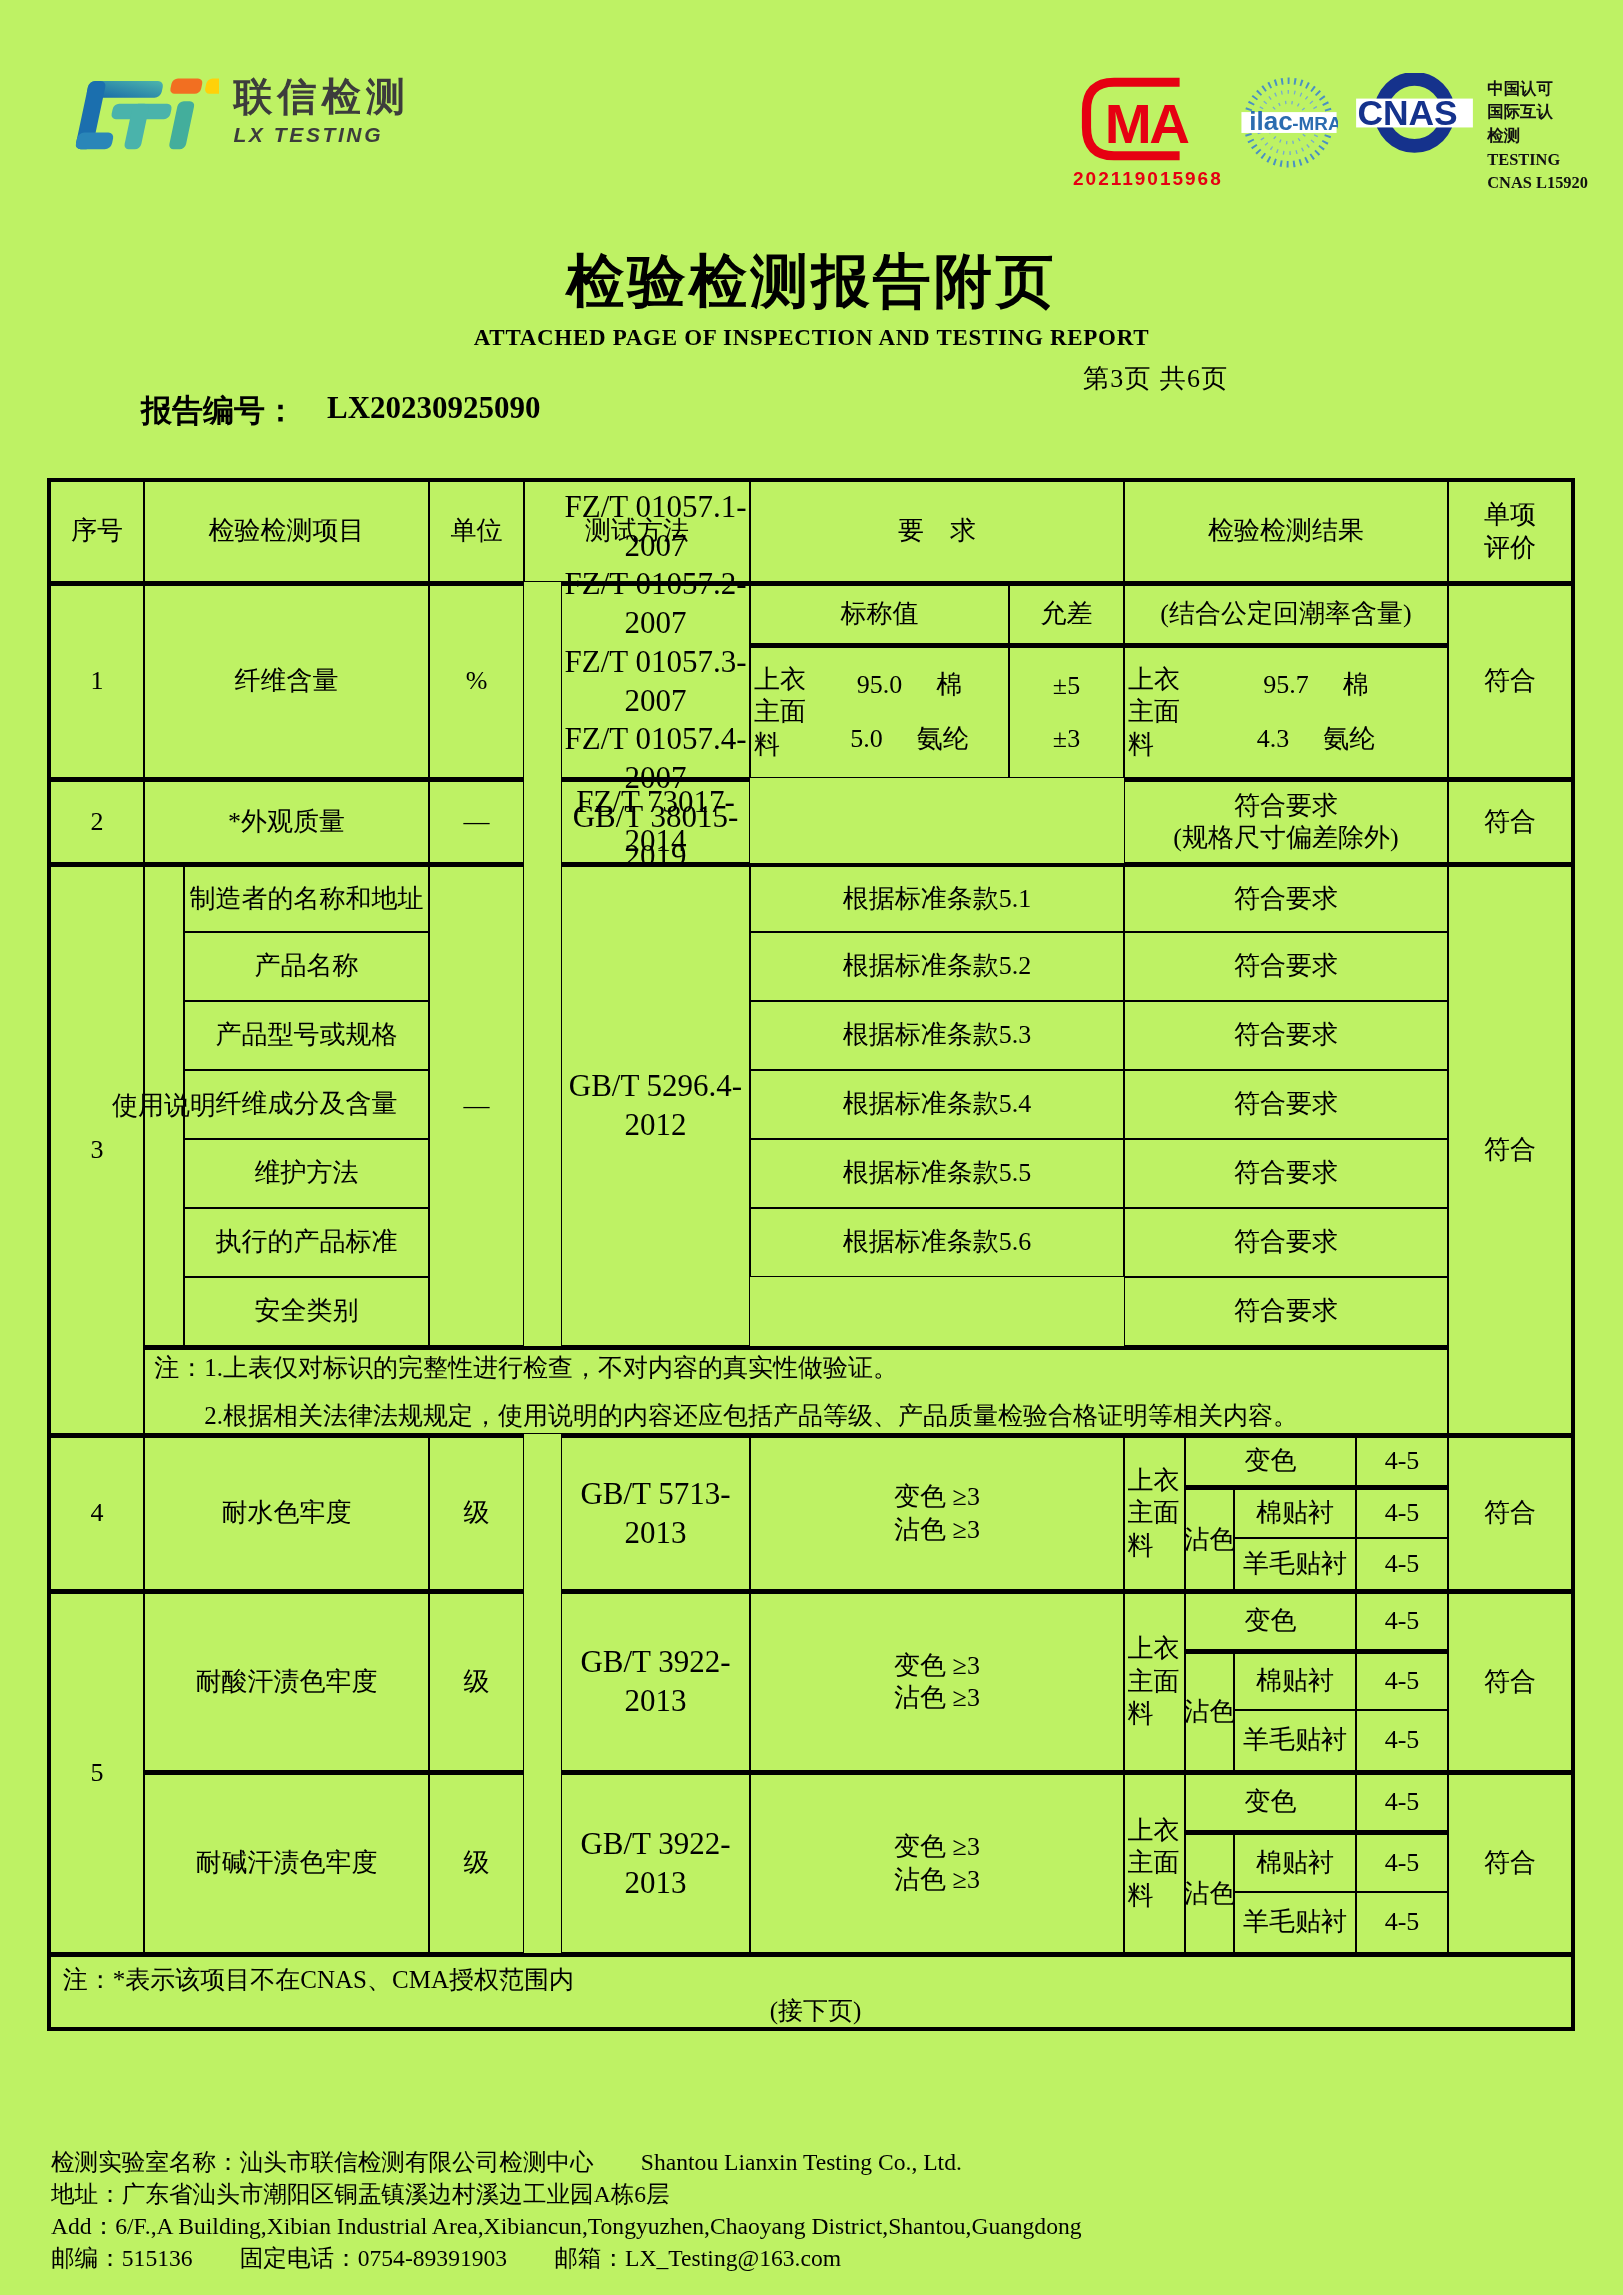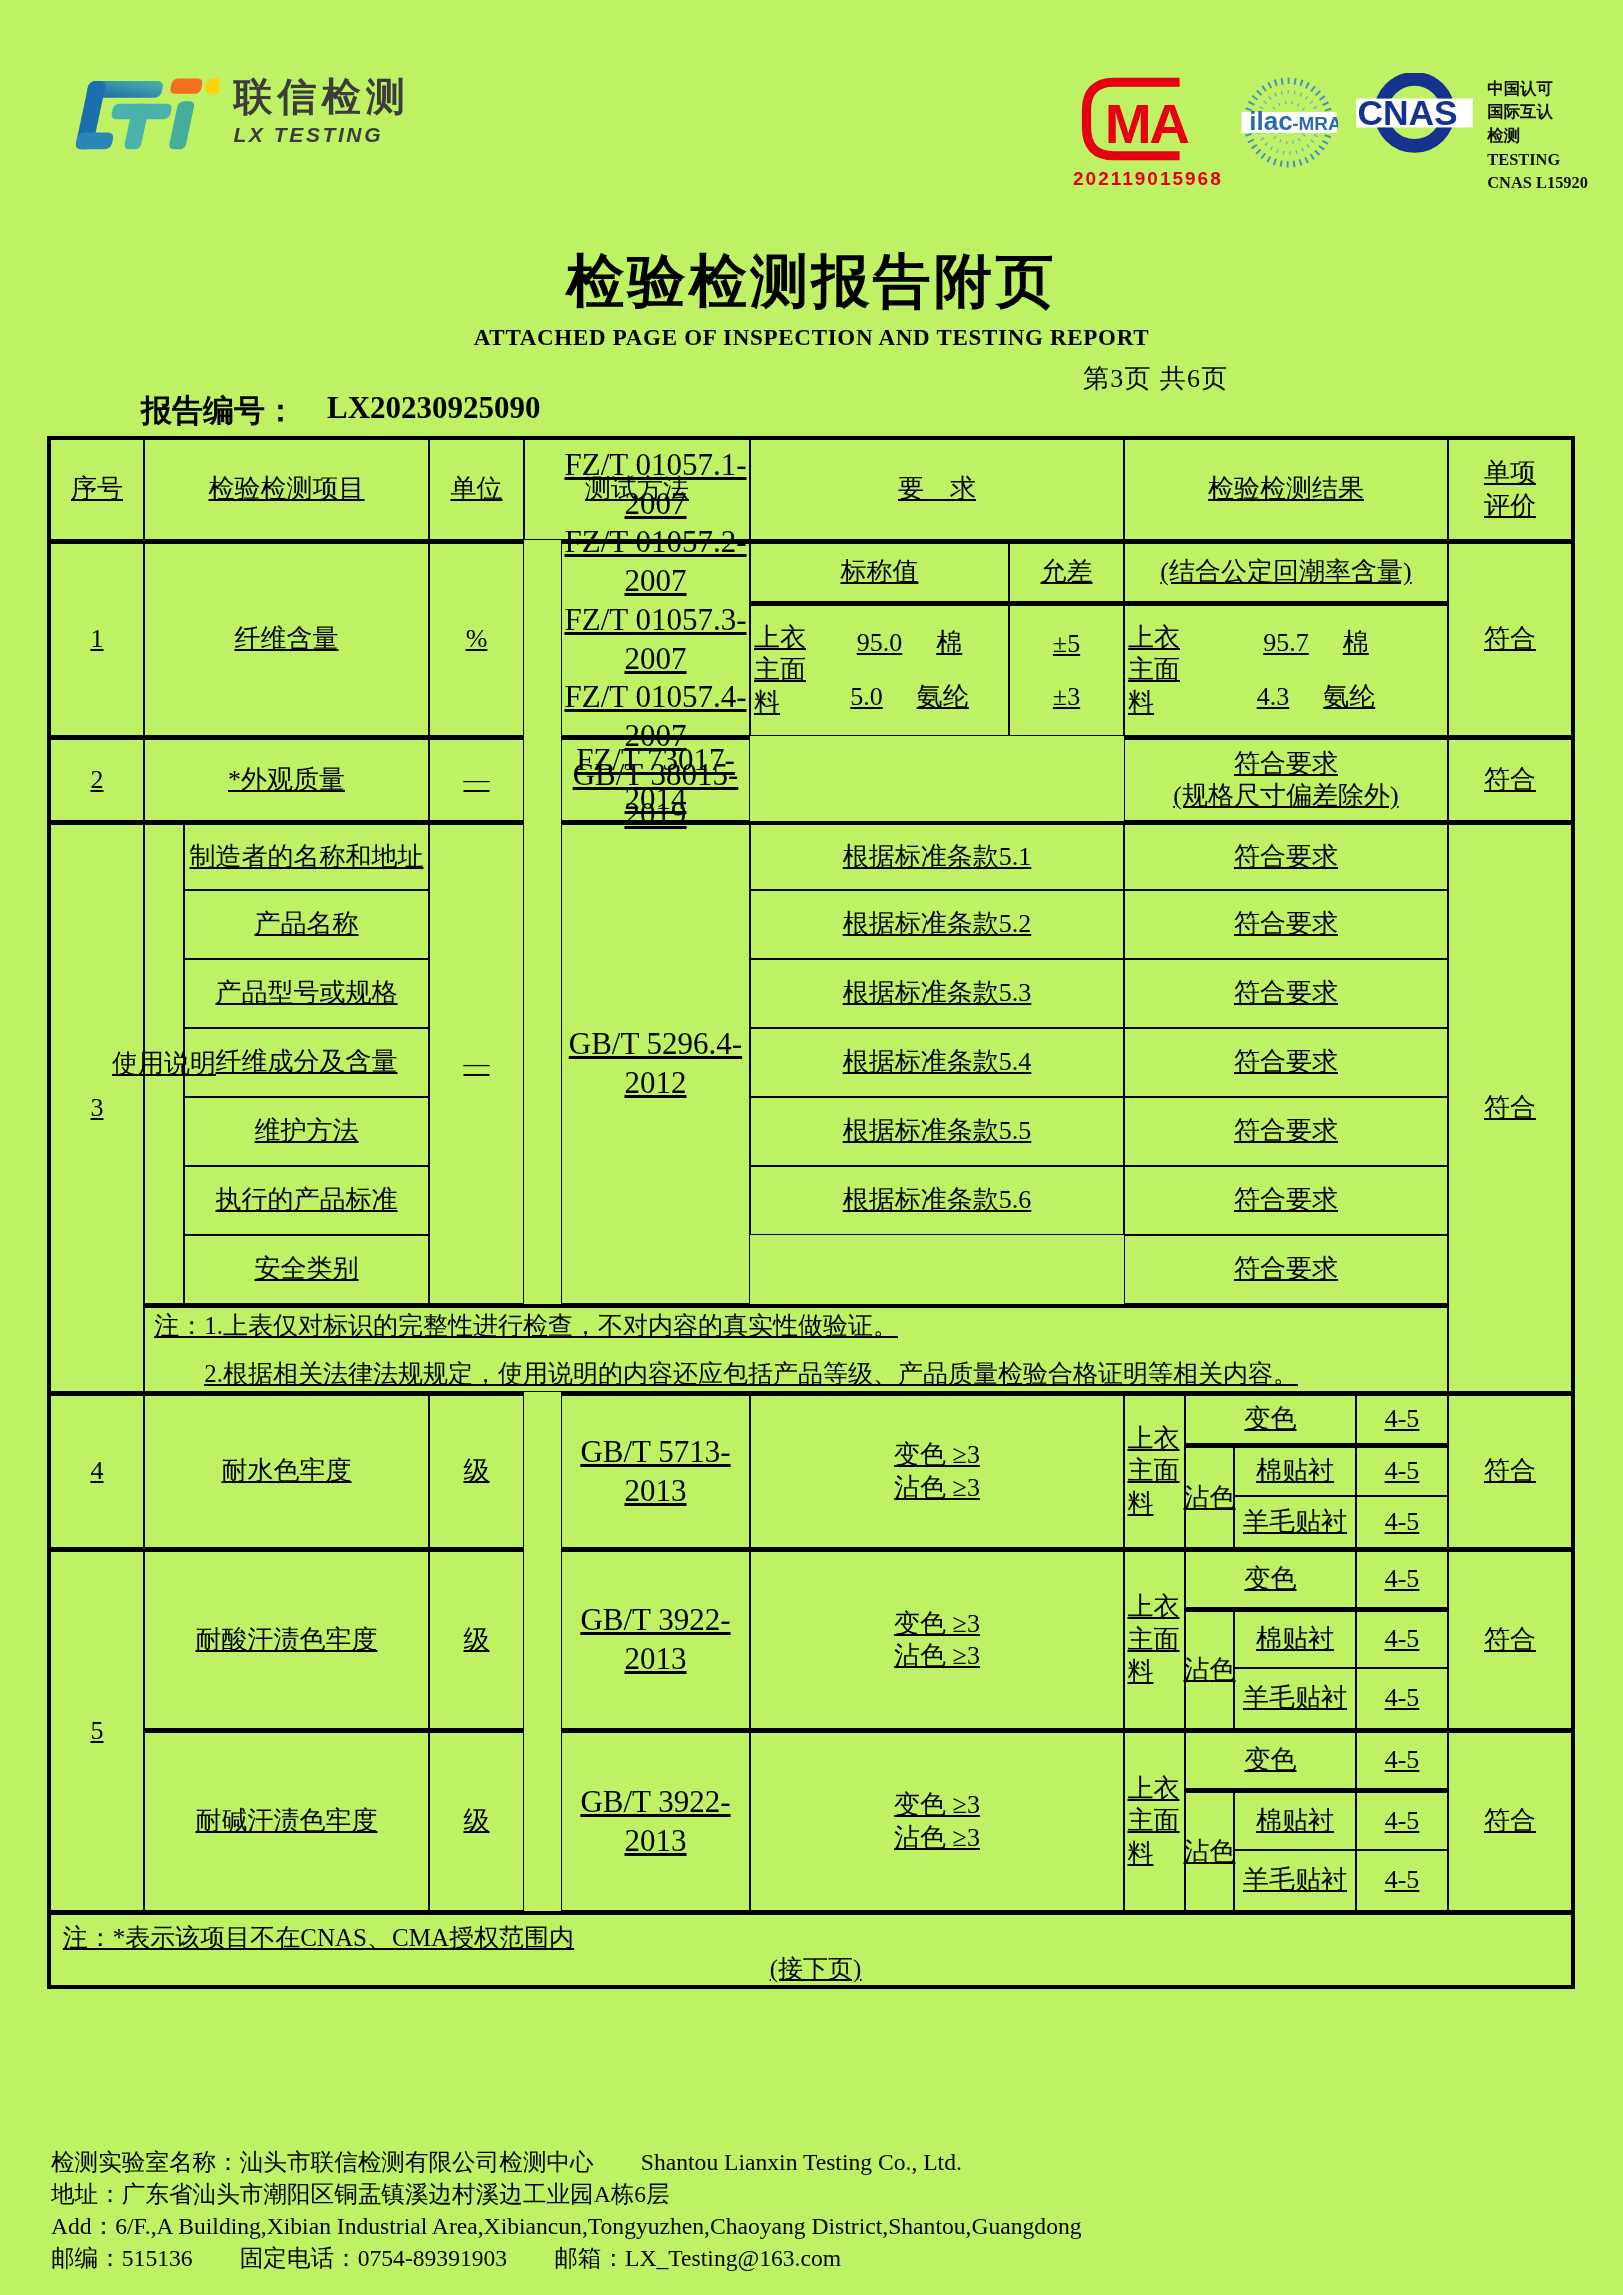--- a/index.html
+++ b/index.html
@@ -22,24 +22,24 @@
              white-space:pre-line;color:#111;padding-top:3.9px;}
   
   .title-cn{position:absolute;left:0;right:0;top:243px;text-align:center;font-size:58px;
             font-weight:700;letter-spacing:3.3px;}
   .title-en{position:absolute;left:0;right:0;top:325px;text-align:center;font-size:23px;
             font-weight:600;letter-spacing:0.7px;}
   .page-info{position:absolute;left:1083px;top:361px;font-size:26px;letter-spacing:1.3px;}
   .report-line{position:absolute;left:141px;top:390px;font-size:31px;font-weight:700;
                display:flex;gap:31px;}
   
-  .grid{position:absolute;left:47px;top:436px;display:inline-grid;border:3.9px solid #000;
+  .grid{position:absolute;left:47px;top:478px;display:inline-grid;border:3.9px solid #000;
         grid-template-columns:94px 40px 245px 95px 226px 259px 115px 61px 49px 122px 92px 124px;
         grid-template-rows:101px 62px 134px 85px 69px 69px 69px 69px 69px 69px 69px 88px
-                           52px 52px 52px 60px 60px 61px 60px 61px 61px 75px;text-decoration:underline;}
+                           52px 52px 52px 60px 60px 61px 60px 61px 61px 75px;}
   .cell{border:1.3px solid #000;display:flex;align-items:center;justify-content:center;
         text-align:center;font-size:26px;line-height:1.25;padding:2px;box-sizing:border-box;
         white-space:pre-line;}
   .thick{border-top-width:4.6px;}
   .sm{font-size:31px;margin-left:37px;}
   .vcell{padding:0;}
   .vcell div{line-height:1.3;}
   .spread{flex-direction:column;justify-content:space-evenly;}
   .fiber{padding:0;justify-content:flex-start;}
   .sampleBox{width:60px;display:flex;align-items:center;justify-content:center;flex:0 0 auto;}

